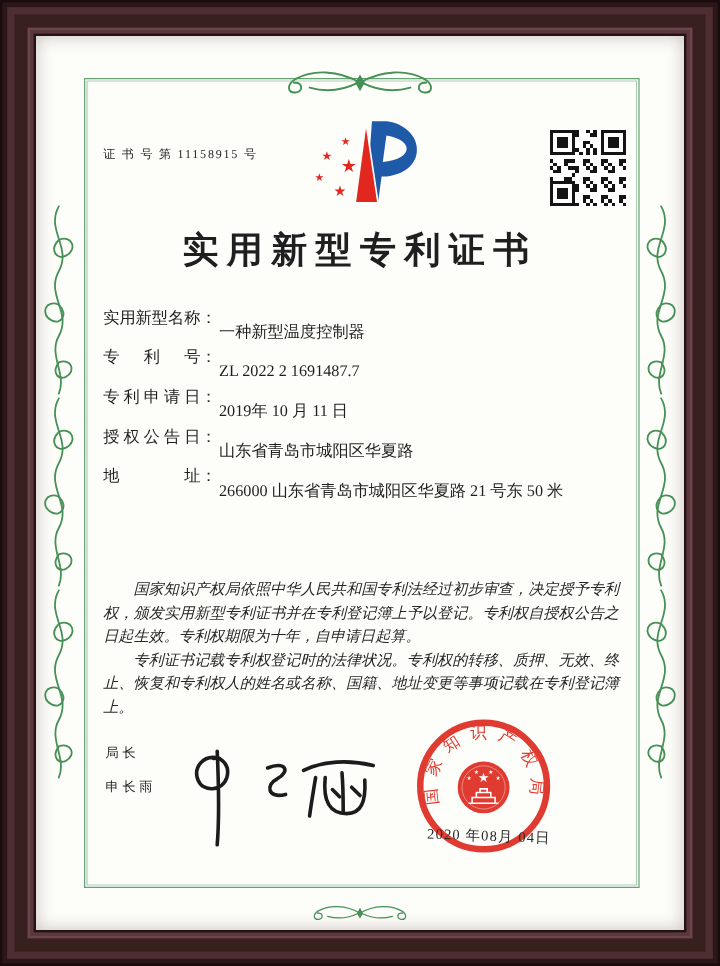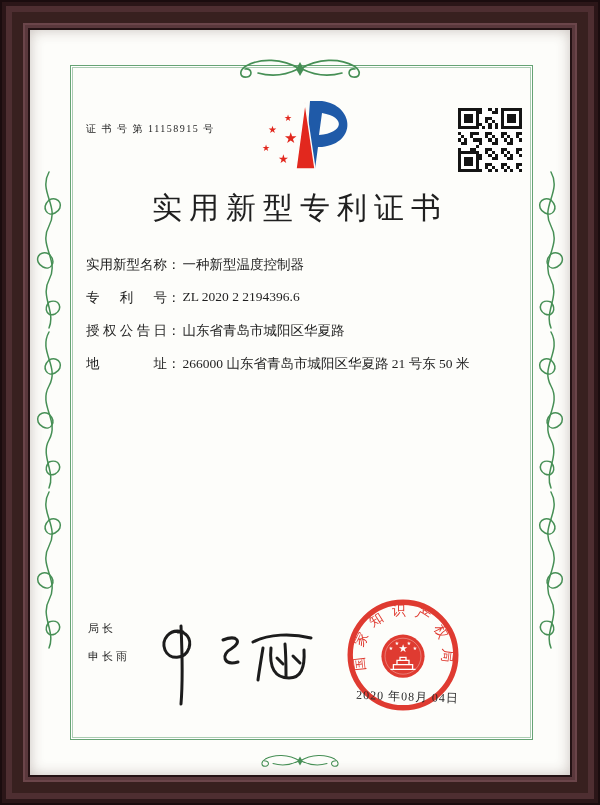--- a/index.html
+++ b/index.html
@@ -27,31 +27,31 @@
   .inner-border{
     left:40px;top:35px;width:463px;height:675px;box-sizing:border-box;
     border:1px solid var(--border-green,#66a374);
     box-shadow:inset 0 0 0 1px #ffffff, inset 0 0 0 2px #abccb2;
   }
   .cert-no{left:56px;top:92px;font-size:10px;letter-spacing:1.5px;}
   .logo-box{left:230px;top:66px;width:100px;height:78px;}
   .qr-box{left:428px;top:78px;width:64px;height:64px;}
   .title{
     left:0;right:0;top:158px;text-align:center;
-    font-size:30px;font-weight:normal;letter-spacing:7px;
+    font-size:30px;font-weight:bold;letter-spacing:7px;
   }
   .fields{left:56px;top:226px;width:450px;font-size:13.5px;}
   .frow{position:relative;height:20px;margin-bottom:13px;white-space:nowrap;}
   .flabel{
     display:inline-block;width:81px;
     text-align:justify;text-align-last:justify;text-justify:inter-ideograph;
     vertical-align:top;
   }
   .fcolon{display:inline-block;vertical-align:top;}
-  .fvalue{display:inline-block;vertical-align:top;padding-left:2px;}
+  .fvalue{display:inline-block;vertical-align:top;padding-left:2px;margin-top:12px;}
   .fgroup-right{position:absolute;left:297px;top:0;}
   .fgroup-right .flabel{width:70px;}
   .body-text{
     left:56px;top:452px;width:430px;
     font-size:12.6px;line-height:1.55;text-align:justify;
     font-style:italic;color:#262626;
   }
   .body-text p{margin:0;text-indent:2em;}
   .signer{left:58px;top:584px;font-size:11px;letter-spacing:3px;line-height:28px;}
   .signature-box{left:115px;top:588px;width:175px;height:95px;}
@@ -236,30 +236,37 @@
         <rect x="20" y="20" width="1" height="1" fill="#141414"></rect>
       </svg>
 
     <div class="abs title">实用新型专利证书</div>
 
     <div class="abs fields">
       <div class="frow">
         <span class="flabel">实用新型名称</span><span class="fcolon">：</span><span class="fvalue">一种新型温度控制器</span>
       </div>
       <div class="frow">
-        <span class="flabel">专利号</span><span class="fcolon">：</span><span class="fvalue">ZL 2020 2 2194396.6</span>
+        <span class="flabel">专利号</span><span class="fcolon">：</span><span class="fvalue">ZL 2022 2 1691487.7</span>
+      </div>
+      <div class="frow">
+        <span class="flabel">专利申请日</span><span class="fcolon">：</span><span class="fvalue">2019年 10 月 11 日</span>
       </div>
       <div class="frow">
         <span class="flabel">授权公告日</span><span class="fcolon">：</span><span class="fvalue">山东省青岛市城阳区华夏路</span>
       </div>
       <div class="frow">
         <span class="flabel">地址</span><span class="fcolon">：</span><span class="fvalue">266000 山东省青岛市城阳区华夏路 21 号东 50 米</span>
       </div>
     </div>
 
+    <div class="abs body-text">
+      <p>国家知识产权局依照中华人民共和国专利法经过初步审查，决定授予专利权，颁发实用新型专利证书并在专利登记簿上予以登记。专利权自授权公告之日起生效。专利权期限为十年，自申请日起算。</p>
+      <p>专利证书记载专利权登记时的法律状况。专利权的转移、质押、无效、终止、恢复和专利权人的姓名或名称、国籍、地址变更等事项记载在专利登记簿上。</p>
+    </div>
 
     <div class="abs signer">
       <div>局长</div>
       <div>申长雨</div>
     </div>
 
     <svg class="abs signature-box" viewBox="0 0 175 95">
       <g stroke="#1c1c1c" fill="none" stroke-width="3" stroke-linecap="round" stroke-linejoin="round">
         <path d="M38 14 C24 10 16 22 20 32 C24 42 40 42 44 30 C47 20 40 13 33 14"></path>
         <path d="M36 8 C37 30 38 62 36 86"></path>

